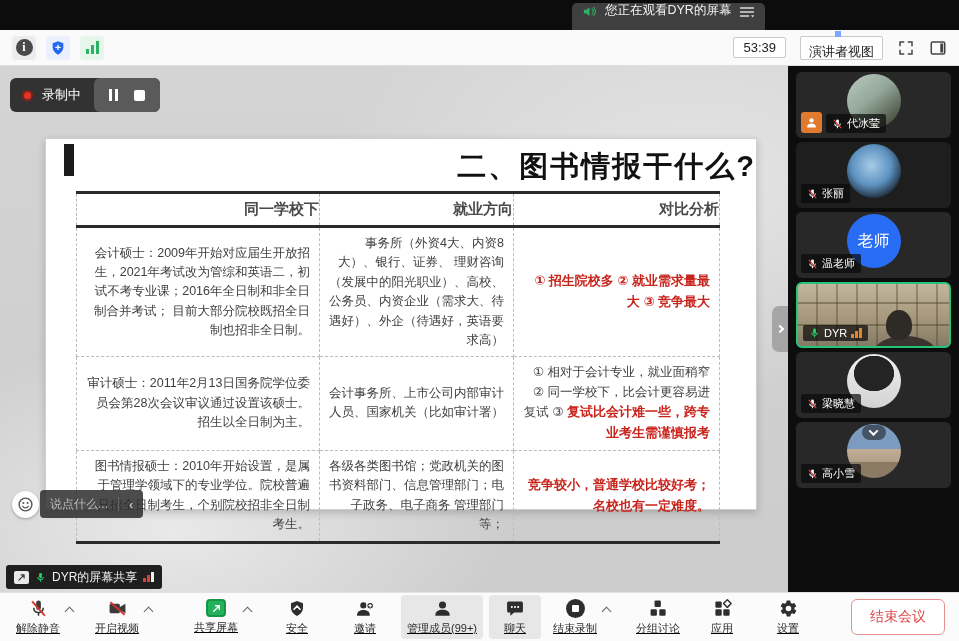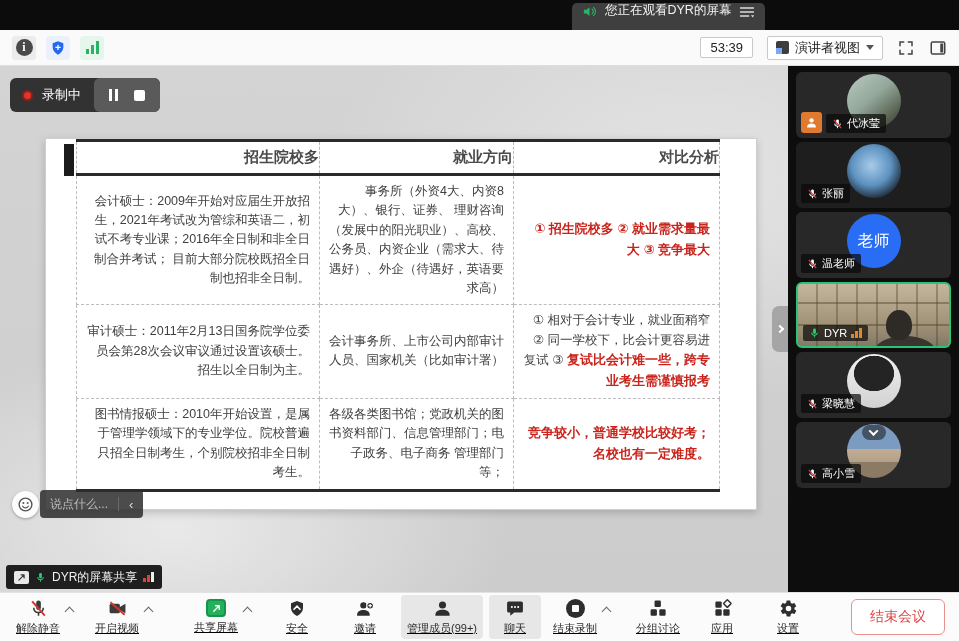--- a/index.html
+++ b/index.html
@@ -18,21 +18,21 @@
   .tl-icons { display:flex; gap:10px; align-items:center; }
   .icon-sq { width:24px; height:24px; border-radius:4px; display:flex; align-items:center; justify-content:center; }
   .sq-grey { background:#ececec; } .sq-blue { background:#eaf1fd; } .sq-green { background:#e6f6ec; }
   .info-circ { width:17px; height:17px; border-radius:50%; background:#4a4a4a; color:#fff; font-size:12px;
                font-weight:bold; display:flex; align-items:center; justify-content:center; font-family:"Liberation Serif",serif; }
   .net-bars { display:flex; align-items:flex-end; gap:2px; }
   .net-bars i { display:block; width:3px; background:#2bb363; }
   .tr-controls { margin-left:auto; display:flex; align-items:center; gap:14px; }
   .timer-box { border:1px solid #c9c9c9; background:#fff; padding:2px 9px; font-size:13px; color:#222; border-radius:2px; }
   .viewmode { border:1px solid #c9c9c9; background:#fff; border-radius:2px; height:24px;
-              display:flex; align-items:center; gap:6px; padding:0 8px; font-size:13px; color:#222; }
+              display:flex; align-items:center; gap:6px; padding:0 8px; font-size:13px; color:#222;flex-direction:column; }
   .vm-ic { width:13px; height:13px; background:#3e3e3e; border-radius:2px; position:relative; }
   .vm-ic:after { content:""; position:absolute; left:0; bottom:0; width:6px; height:6px; background:#7aa7ff; }
   .caret-dn { width:0; height:0; border-left:4px solid transparent; border-right:4px solid transparent; border-top:5px solid #555; }
 
   
   .stage { position:absolute; left:0; top:66px; width:788px; height:526px; overflow:hidden;
            background:
              radial-gradient(ellipse 540px 300px at 22% 88%, #e9e9e9 0%, rgba(233,233,233,0) 62%),
              radial-gradient(ellipse 620px 360px at 88% 22%, #e4e4e4 0%, rgba(228,228,228,0) 60%),
              linear-gradient(#d4d4d4,#cccccc); text-align: right; }
@@ -189,29 +189,30 @@
       <span class="pause-ic">
           <i></i>
           <i></i>
         </span>
       <span class="stop-ic"></span>
     </div>
   </div>
 
   <div class="slide">
     <div class="slide-deco"></div>
+    <div class="slide-title">二、图书情报干什么?</div>
     <table>
       <colgroup>
           <col class="c1">
           <col class="c2">
           <col class="c3">
         </colgroup>
       <tbody>
           <tr>
-        <th>招生院校多</th>
+        <th>同一学校下</th>
         <th>就业方向</th>
         <th>对比分析</th>
       </tr>
       <tr class="r1">
         <td>会计硕士：2009年开始对应届生开放招生，2021年考试改为管综和英语二，初试不考专业课；2016年全日制和非全日制合并考试； 目前大部分院校既招全日制也招非全日制。</td>
         <td>事务所（外资4大、内资8大）、银行、证券、 理财咨询（发展中的阳光职业）、高校、公务员、内资企业（需求大、待遇好）、外企（待遇好，英语要求高）</td>
         <td><span></span><span class="redtxt">① 招生院校多 ② 就业需求量最大 ③ 竞争最大</span></td>
       </tr>
       <tr class="r2">
         <td>审计硕士：2011年2月13日国务院学位委员会第28次会议审议通过设置该硕士。招生以全日制为主。</td>

